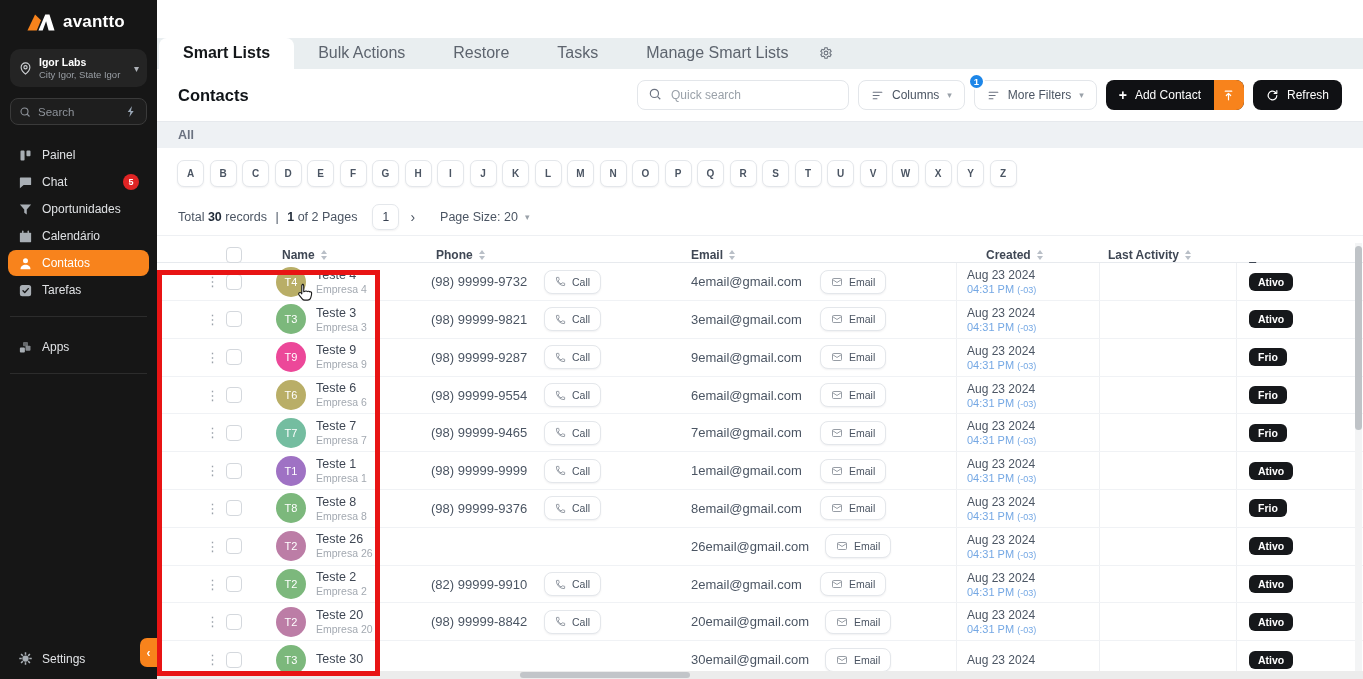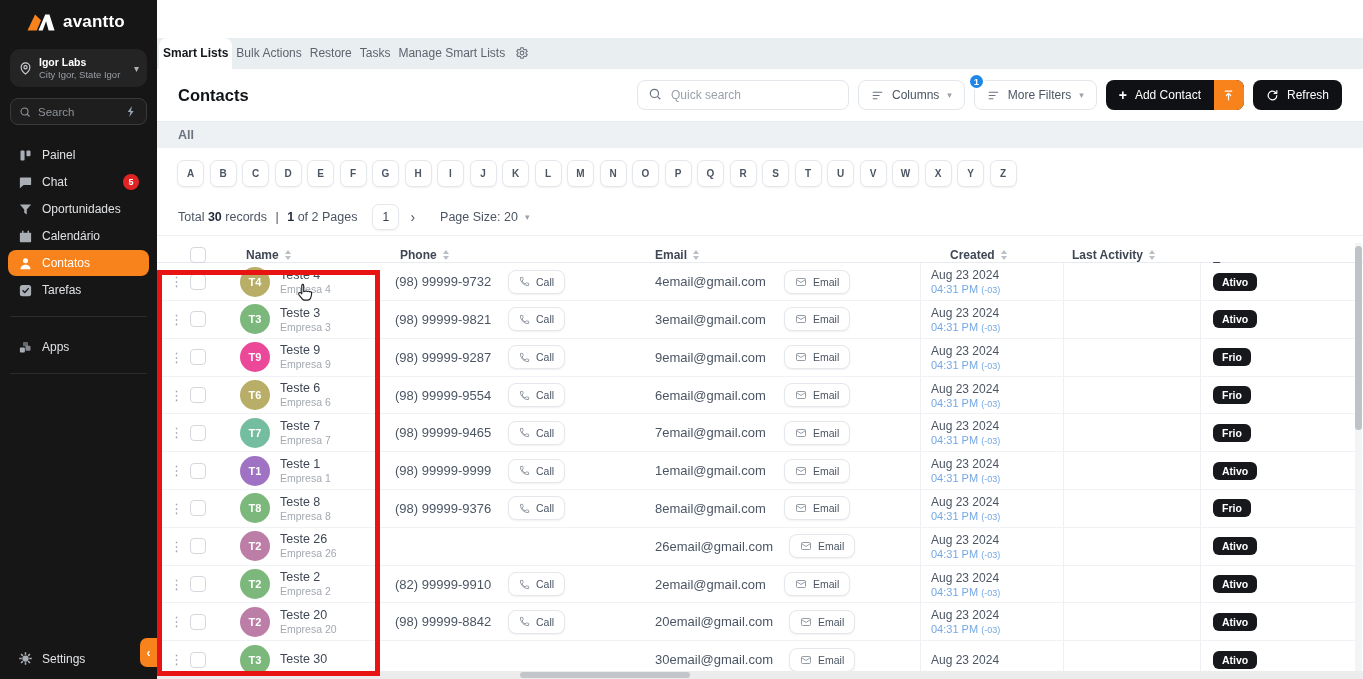--- a/index.html
+++ b/index.html
@@ -40,21 +40,21 @@
                   padding:0 18px; font-size:12px; color:#e2e4e7; font-weight:500; }
   .settings-row .ic { width:15px; height:15px; color:#a9afb5; display:flex; }
   .settings-row .ic svg { width:15px; height:15px; }
   .collapse-btn { position:absolute; left:140px; top:638px; width:17px; height:29px; background:#f8831c;
                   border-radius:7px 0 0 7px; color:#fff; display:flex; align-items:center; justify-content:center;
                   font-size:12px; font-weight:bold; z-index:60; }
 
   
   .main { position:absolute; left:157px; top:38px; right:0; bottom:0; display:flex; flex-direction:column; background:#fff; }
   .tabs-row { height:32px; background:#e9eef0; display:flex; align-items:stretch; padding-left:2px; }
-  .tab { display:flex; align-items:center; padding:0 4px; font-size:12px; color:#5d646e; }
+  .tab { display:flex; align-items:center; padding:0 24px; font-size:16px; color:#5d646e; }
   .tab.active { background:#fff; border-radius:8px 8px 0 0; color:#14171a; font-weight:bold; }
   .tabs-gear { display:flex; align-items:center; color:#6a717b; padding:0 6px; }
 
   .page-header { height:54px; background:#fff; display:flex; align-items:center; padding:0 21px; }
   .page-title { font-size:16.5px; font-weight:bold; color:#101418; }
   .header-controls { margin-left:auto; display:flex; align-items:center; gap:9px; }
   .qsearch { position:relative; width:212px; height:30px; }
   .qsearch input { width:100%; height:100%; border:1px solid #e3e6ea; border-radius:8px; padding:0 10px 0 33px;
                    font-size:12px; color:#374151; outline:none; font-family:"Liberation Sans",sans-serif; }
   .qsearch input::placeholder { color:#9aa1a9; }
@@ -81,40 +81,40 @@
                box-shadow:0 1px 2px rgba(16,24,40,.06); }
 
   .records-row { height:38px; display:flex; align-items:center; padding-left:21px; font-size:12.5px; color:#4b5563; }
   .records-row b { color:#1f2937; }
   .rec-sep { margin:0 5px; }
   .page-box { width:27px; height:26px; border:1px solid #e4e7eb; border-radius:7px; display:flex; align-items:center;
               justify-content:center; margin-left:15px; font-size:12px; color:#374151; box-shadow:0 1px 2px rgba(16,24,40,.06); }
   .page-next { margin-left:11px; color:#4b5563; font-size:14px; }
   .page-size { margin-left:25px; display:flex; gap:7px; align-items:center; }
 
-  .grid-cols { display:grid; grid-template-columns:30px 36px 170px 262px 265px 143px 137px 1fr; align-items:center; }
+  .grid-cols { display:grid; grid-template-columns:30px 36px 170px 262px 265px 143px 137px 1fr; align-items:center;padding-left:36px; }
   .thead { height:28px; border-top:1px solid #eef0f3; border-bottom:1px solid #e7eaee; font-size:12px; font-weight:600; color:#3f4754; }
   .th { display:flex; align-items:center; gap:6px; }
   .th-name { padding-left:23px; }
   .th-phone { padding-left:7px; }
   .th-created { padding-left:30px; }
   .th-last { padding-left:9px; }
   .th-tags { padding-left:13px;margin-top:24px; }
   .sort { display:inline-flex; flex-direction:column; gap:2px; }
   .sort i { display:block; width:0; height:0; border-left:3.5px solid transparent; border-right:3.5px solid transparent; }
   .sort .up { border-bottom:4px solid #b9bfc7; }
   .sort .dn { border-top:4px solid #b9bfc7; }
 
   .tbody { flex:1; }
   .trow { height:37.8px; border-bottom:1px solid #f0f2f5; background:#fff; }
   .cell-dots { color:#9aa1a9; font-size:13px; padding-left:13px; }
   .cb { width:16px; height:16px; border:1.5px solid #d4d8dd; border-radius:4px; background:#fff; }
   .cell-cb { display:flex; justify-content:flex-start; padding-left:3px; }
   .cell-name { display:flex; align-items:center; gap:10px; padding-left:17px; }
-  .avatar { width:30px; height:30px; border-radius:50%; color:#fff; font-size:11px; font-weight:bold; display:flex;
+  .avatar { width:30px; height:30px; border-radius:50%; color:#fff; font-size:11px; font-weight:normal; display:flex;
             align-items:center; justify-content:center; flex:none; }
   .nm { font-size:12.5px; color:#3f4754; font-weight:500; line-height:1.2; }
   .co { font-size:10.5px; color:#a3a9b1; line-height:1.2; }
   .cell-phone { display:flex; align-items:center; padding-left:2px; }
   .phone-num { width:113px; font-size:13px; color:#4b5563; }
   .pill-btn { height:24px; border:1px solid #e4e7eb; border-radius:8px; background:#fff; display:inline-flex;
               align-items:center; gap:6px; padding:0 10px; font-size:10.5px; color:#4b5563;
               box-shadow:0 1px 2px rgba(16,24,40,.06); }
   .pill-btn .pic { display:flex; color:#8b929b; }
   .cell-email { display:flex; align-items:center; gap:16px; }

